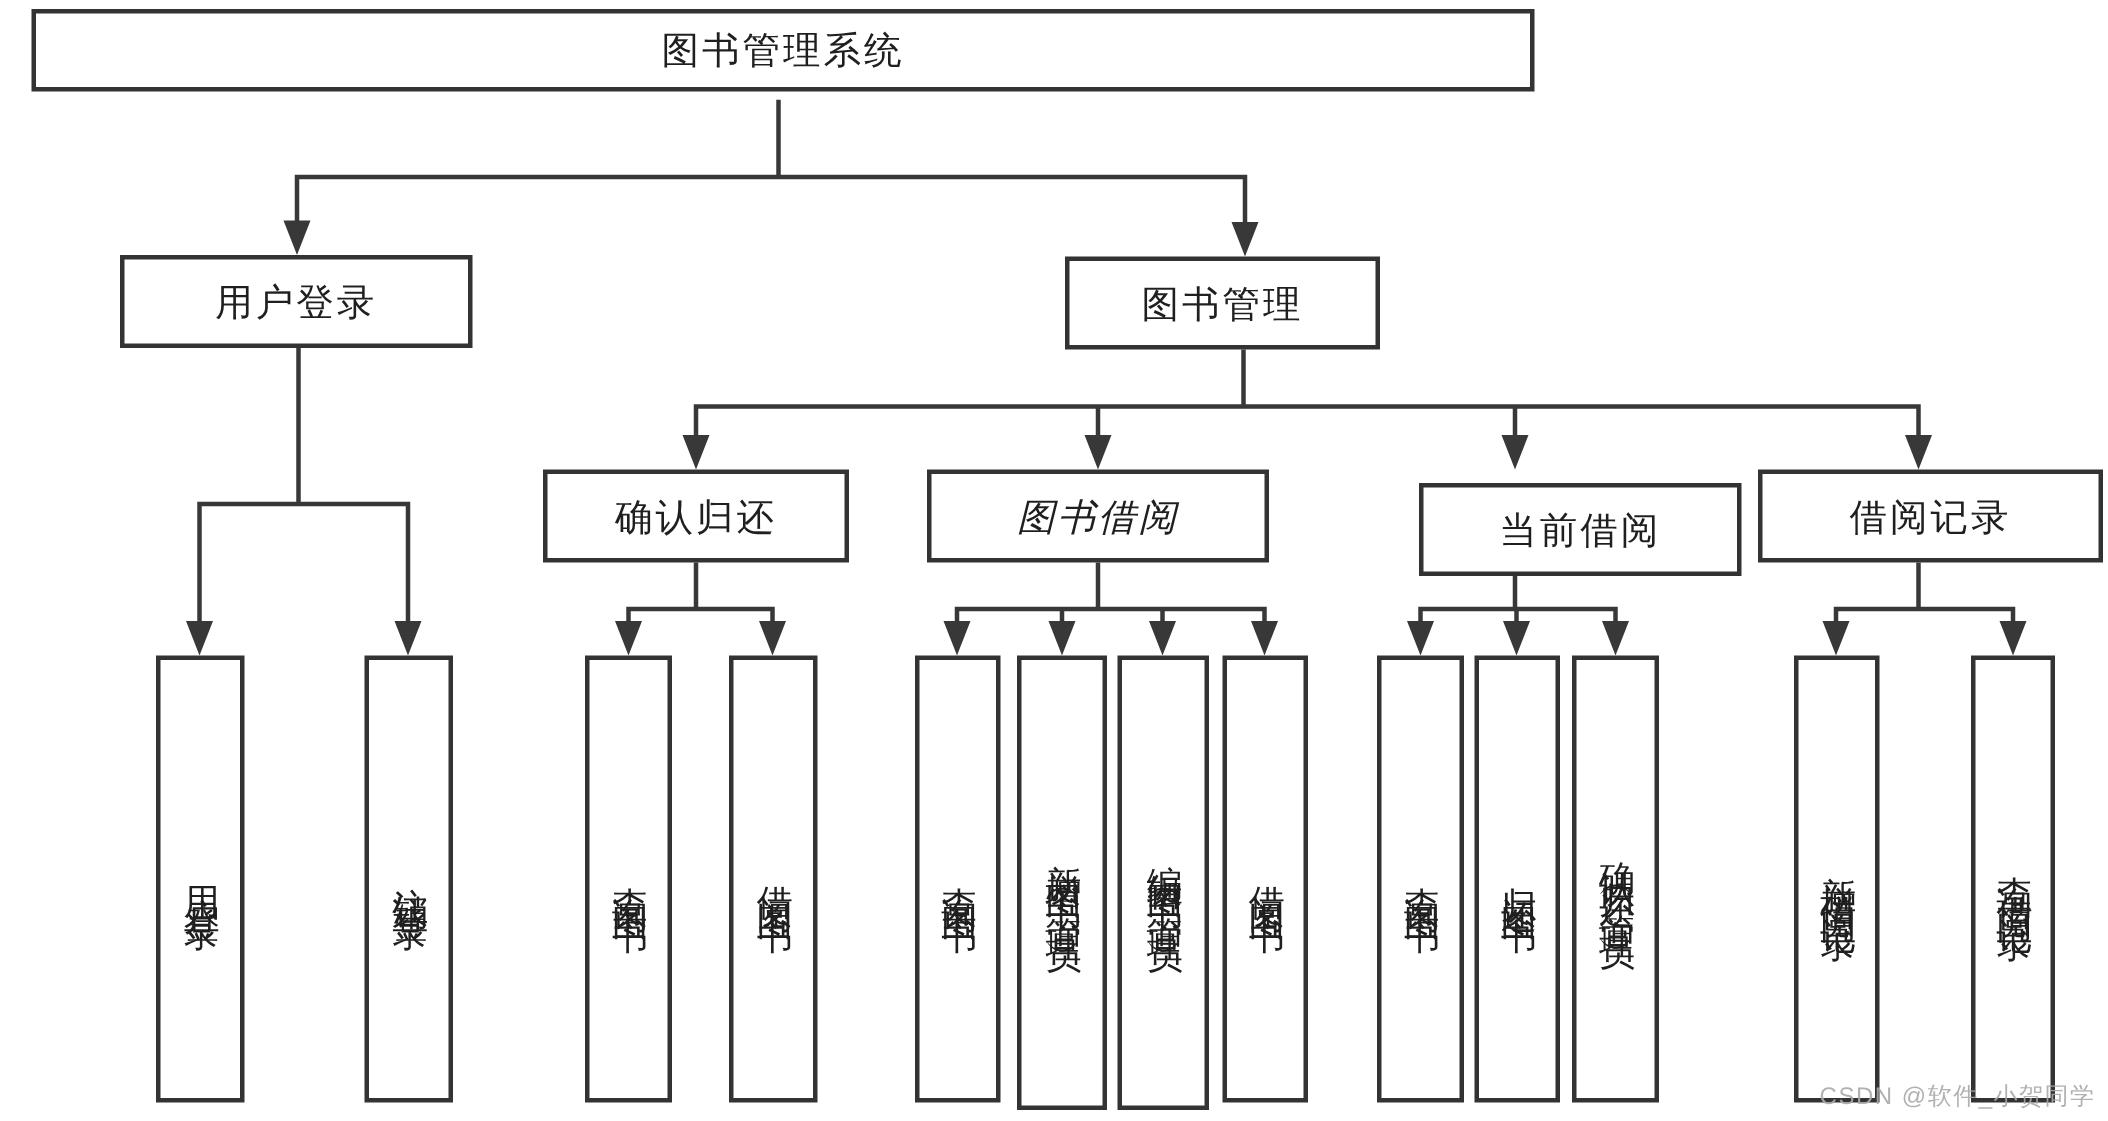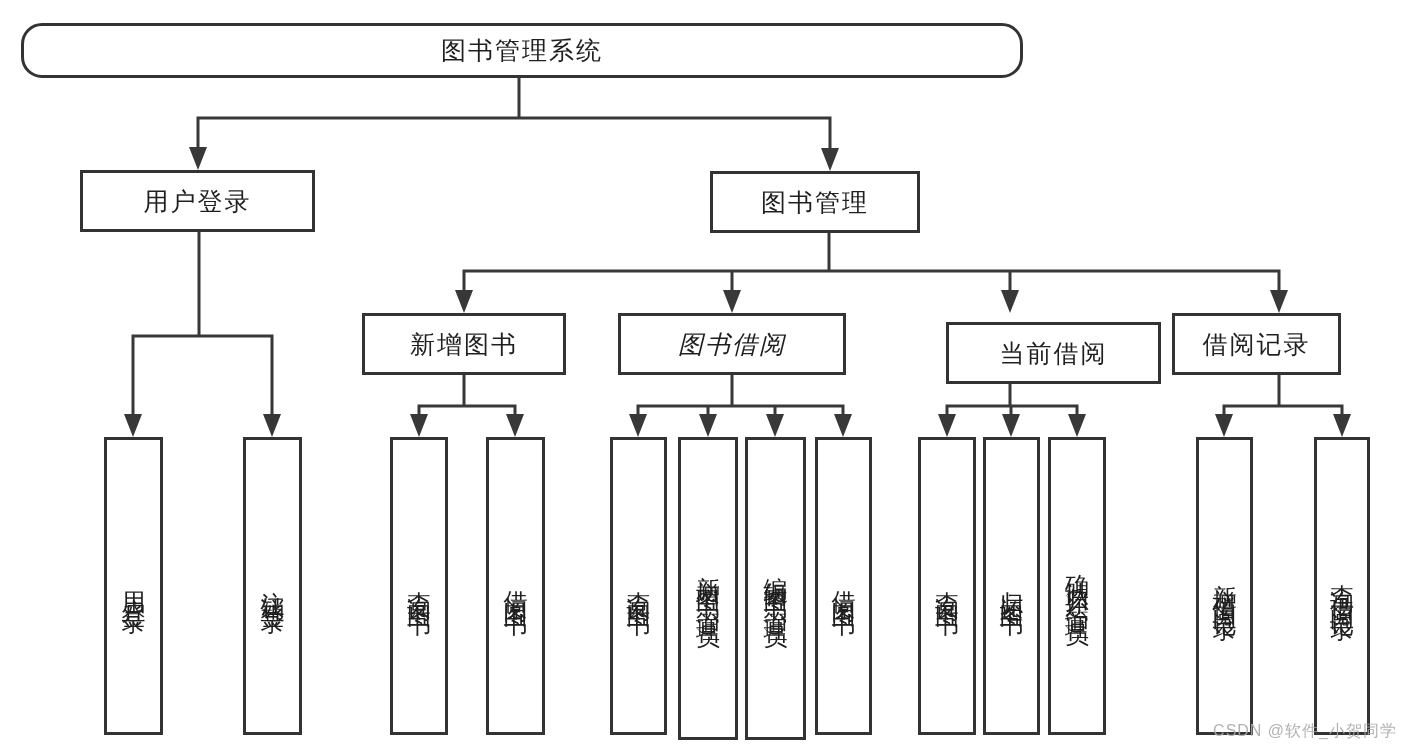--- a/index.html
+++ b/index.html
@@ -69,29 +69,29 @@
       M455 290L473 290L464 313Z  M723 290L741 290L732 313Z
       M1001 290L1019 290L1010 313Z  M1270 290L1288 290L1279 313Z
       M410 414L428 414L419 437Z  M506 414L524 414L515 437Z
       M629 414L647 414L638 437Z  M699 414L717 414L708 437Z
       M766 414L784 414L775 437Z  M834 414L852 414L843 437Z
       M938 414L956 414L947 437Z  M1002 414L1020 414L1011 437Z
       M1068 414L1086 414L1077 437Z
       M1215 414L1233 414L1224 437Z  M1333 414L1351 414L1342 437Z"></path>
   </svg>
 
-  <div class="node" style="left:21px; top:23px; width:1002px; height:55px;border-radius:21px;">图书管理系统</div>
+  <div class="node" style="left:21px; top:6px; width:1002px; height:55px;">图书管理系统</div>
 
   <div class="node" style="left:80px; top:170px; width:235px; height:62px;">用户登录</div>
   <div class="node" style="left:710px; top:171px; width:210px; height:62px;text-align:center;">图书管理</div>
 
-  <div class="node" style="left:362px; top:313px; width:204px; height:62px;">新增图书</div>
+  <div class="node" style="left:362px; top:313px; width:204px; height:62px;">确认归还</div>
   <div class="node" style="left:618px; top:313px; width:228px; height:62px;font-style:italic;">图书借阅</div>
   <div class="node" style="left:902px; top:322px; width:215px; height:62px;margin-left:44px;">当前借阅</div>
-  <div class="node" style="left:1172px; top:313px; width:169px; height:62px;">借阅记录</div>
+  <div class="node" style="left:1172px; top:313px; width:230px; height:62px;">借阅记录</div>
 
   <div class="node vert" style="left:104px; top:437px; width:59px; height:298px;">用户登录</div>
   <div class="node vert" style="left:243px; top:437px; width:59px; height:298px;">注销登录</div>
 
   <div class="node vert" style="left:390px; top:437px; width:58px; height:298px;">查询图书</div>
   <div class="node vert" style="left:486px; top:437px; width:59px; height:298px;">借阅图书</div>
 
   <div class="node vert" style="left:610px; top:437px; width:57px; height:298px;">查询图书</div>
   <div class="node vert" style="left:678px; top:437px; width:60px; height:303px;">新增图书（管理员）</div>
   <div class="node vert" style="left:745px; top:437px; width:61px; height:303px;">编辑图书（管理员）</div>

